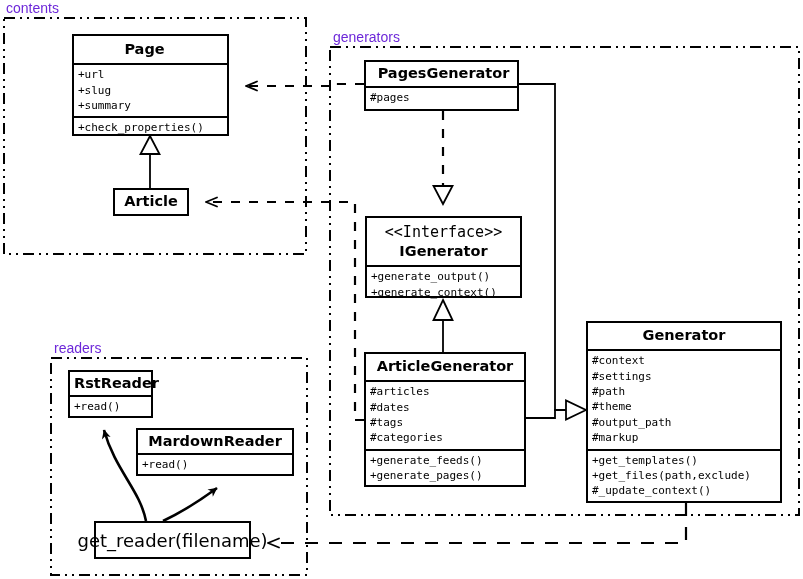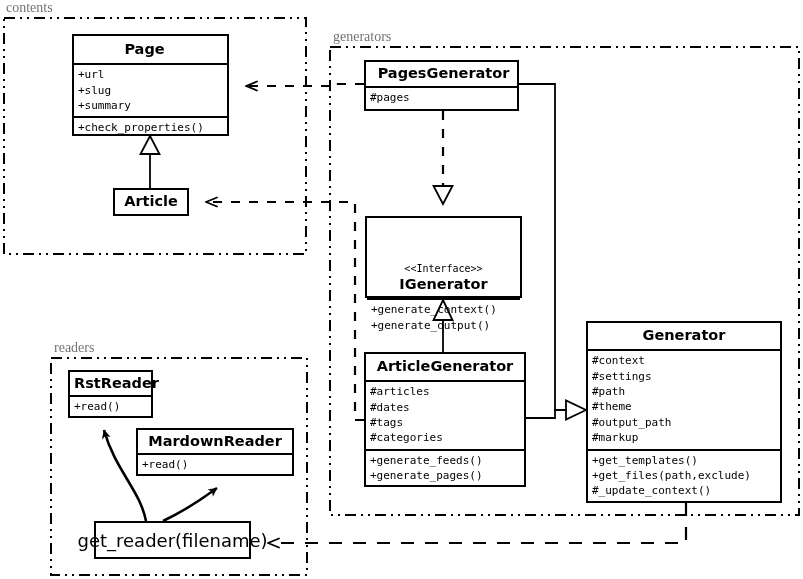--- a/index.html
+++ b/index.html
@@ -1,31 +1,31 @@
 <!DOCTYPE html>
 <html><head>
 <meta charset="utf-8">
 <style>
   html,body{margin:0;padding:0;background:#ffffff;}
   body{width:803px;height:579px;position:relative;overflow:hidden;
        font-family:"DejaVu Sans","Liberation Sans",sans-serif;}
   #stage{position:absolute;left:0;top:0;width:803px;height:579px;}
   svg#diagram{position:absolute;left:0;top:0;width:803px;height:579px;}
 
-  .pkg-label{position:absolute;font-size:14px;color:#737373;white-space:nowrap;
-             font-family:Liberation Serif, serif;}
+  .pkg-label{position:absolute;font-size:14px;color:#6d28d9;white-space:nowrap;
+             font-family:Liberation Sans, sans-serif;}
 
   .cls{position:absolute;border:2px solid #000;background:#fff;box-sizing:border-box;}
   .cls .sec{box-sizing:border-box;}
   .cls .sec + .sec{border-top:2px solid #000;}
   .cls .title{text-align:center;font-weight:bold;font-size:14.5px;
               padding:5px 16px 6px 4px;line-height:1.12;color:#000;}
-  .cls .stereo{text-align:center;font-weight:normal;font-size:10px;
+  .cls .stereo{text-align:center;font-weight:normal;font-size:15px;
                font-family:"DejaVu Sans Mono","Liberation Mono",monospace;
-               padding-bottom:1px;color:#000;margin-top:40px;}
+               padding-bottom:1px;color:#000;}
   .cls .mem{font-family:"DejaVu Sans Mono","Liberation Mono",monospace;
             font-size:11px;line-height:15.4px;padding:2px 2px 3px 4px;color:#000;}
   .cls .mem div{white-space:nowrap;}
   .fnbox{position:absolute;border:2px solid #000;background:#fff;box-sizing:border-box;
          display:flex;align-items:center;justify-content:center;
          font-size:18px;color:#000;}
 </style>
 </head>
 <body>
 
@@ -130,22 +130,22 @@
       <div>#pages</div>
     </div>
   </div>
 
   <div class="cls" style="left:365px;top:216px;width:157px;height:82px;">
     <div class="sec" style="padding:5px 2px 5px 2px;">
       <div class="stereo">&lt;&lt;Interface&gt;&gt;</div>
       <div class="title" style="padding:1px 2px 1px 2px;">IGenerator</div>
     </div>
     <div class="sec mem">
+      <div>+generate_output()</div>
       <div>+generate_context()</div>
-      <div>+generate_output()</div>
     </div>
   </div>
 
   <div class="cls" style="left:364px;top:352px;width:162px;height:135px;">
     <div class="sec">
       <div class="title" style="padding:4px 4px 6px 4px;">ArticleGenerator</div>
     </div>
     <div class="sec mem">
       <div>#articles</div>
       <div>#dates</div>

